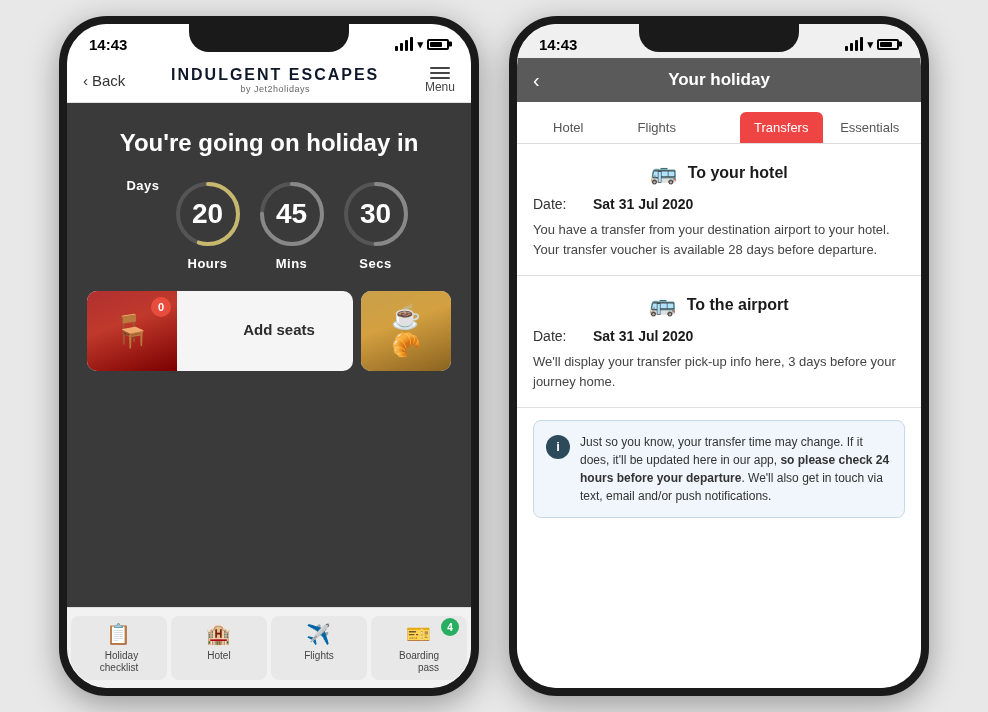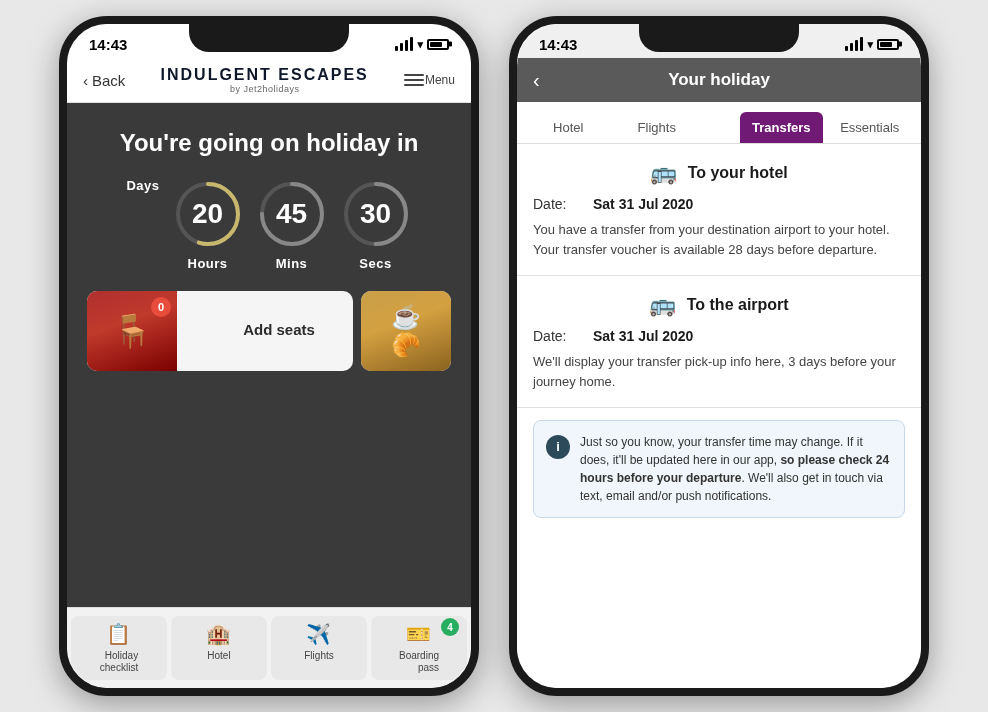--- a/index.html
+++ b/index.html
@@ -122,20 +122,21 @@
       color: #0f172a;
       text-transform: uppercase;
     }
     .nav-logo .brand-sub {
       font-size: 9px;
       color: #666;
       letter-spacing: 0.5px;
     }
     .nav-menu {
       display: flex;
+      flex-direction: column;
       align-items: center;
       gap: 1px;
       font-size: 12px;
       color: #444;
     }
     .hamburger { display: flex; flex-direction: column; gap: 3px; align-items: center; }
     .hamburger span { display: block; width: 20px; height: 2px; background: #444; border-radius: 1px; }
 
     
     .hero {
@@ -329,23 +330,23 @@
       padding: 8px 6px;
       font-size: 13px;
       font-weight: 500;
       border-radius: 6px 6px 0 0;
       color: #555;
       background: transparent;
       border: none;
       cursor: pointer;
     }
     .tab.active {
-      background: #701a75;
-      color: #fff;
-      font-weight: 700;
+      background: #ef4444;
+      color: #fff;
+      font-weight: 400;
       margin-left: 36px;
     }
 
     
     .transfer-content {
       flex: 1;
       overflow-y: auto;
       background: #fff;
       padding: 0;
     }

